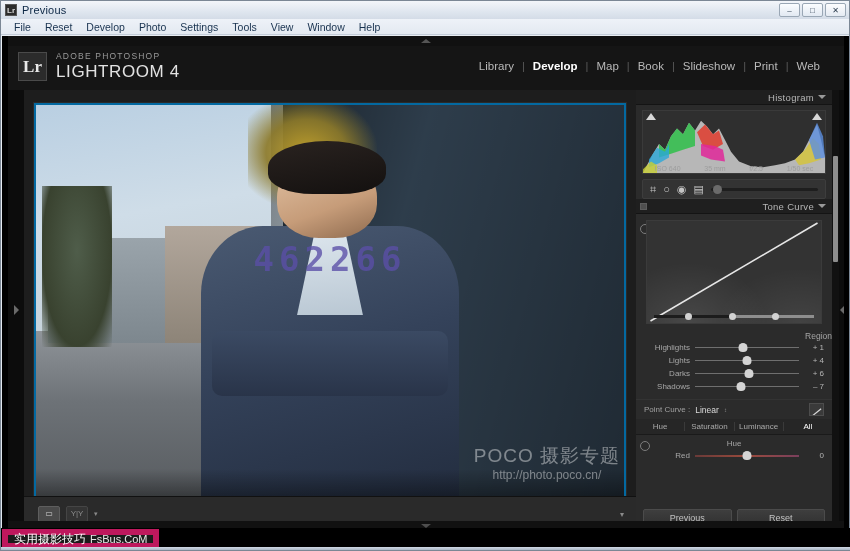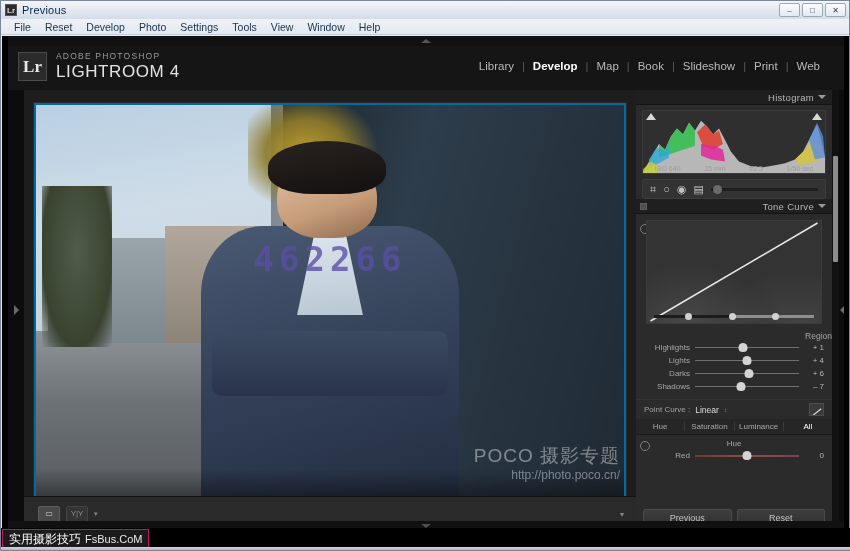--- a/index.html
+++ b/index.html
@@ -187,21 +187,21 @@
     background: linear-gradient(180deg, rgba(0,0,0,0) 0%, rgba(0,0,0,.55) 100%);
   }
   .wm-number {
     position: absolute; left: 50%; top: 38%; transform: translate(-50%,-50%);
     font-family: "DejaVu Sans Mono", monospace;
     font-size: 34px; letter-spacing: 5px; color: #5b4fa8; opacity: .78;
     font-weight: bold;
   }
   .wm-poco {
     position: absolute; right: 4px; bottom: 26px;
-    color: rgba(255,255,255,.42); text-align: right; line-height: 1.25;
+    color: rgba(255,255,255,.42); text-align: center; line-height: 1.25;
   }
   .wm-poco .l1 { font-size: 19px; letter-spacing: 1px; }
   .wm-poco .l2 { font-size: 12px; }
 
   
   .toolbar {
     position: absolute; left: 16px; top: 406px; width: 612px; height: 34px;
     background: #2a2a2a; border-top: 1px solid #111;
     display: flex; align-items: center; padding-left: 14px; gap: 6px;
   }
@@ -372,21 +372,21 @@
     border-right: 5px solid transparent; border-top: 4px solid #4e4e4e;
   }
 
   
   .taskbar {
     position: absolute; left: 0; bottom: 0; width: 850px; height: 22px;
     background: #000;
   }
   .task-btn {
     position: absolute; left: 1px; top: 1px; height: 20px;
-    background: #1b1b1b; border: 1px solid #be185d;
+    background: #1b1b1b; border: 6px solid #be185d;
     display: flex; align-items: center; padding: 0 6px; gap: 4px;
   }
   .task-cn { font-size: 12px; color: #fff; font-family: "DejaVu Sans", sans-serif; }
   .task-en { font-size: 11px; color: #e8e8e8; }
   .taskbar-strip {
     position: absolute; left: 0; bottom: 0; width: 850px; height: 3px;
     background: linear-gradient(180deg,#cfd8e4,#aab6c6);
   }
 </style>
 </head>

